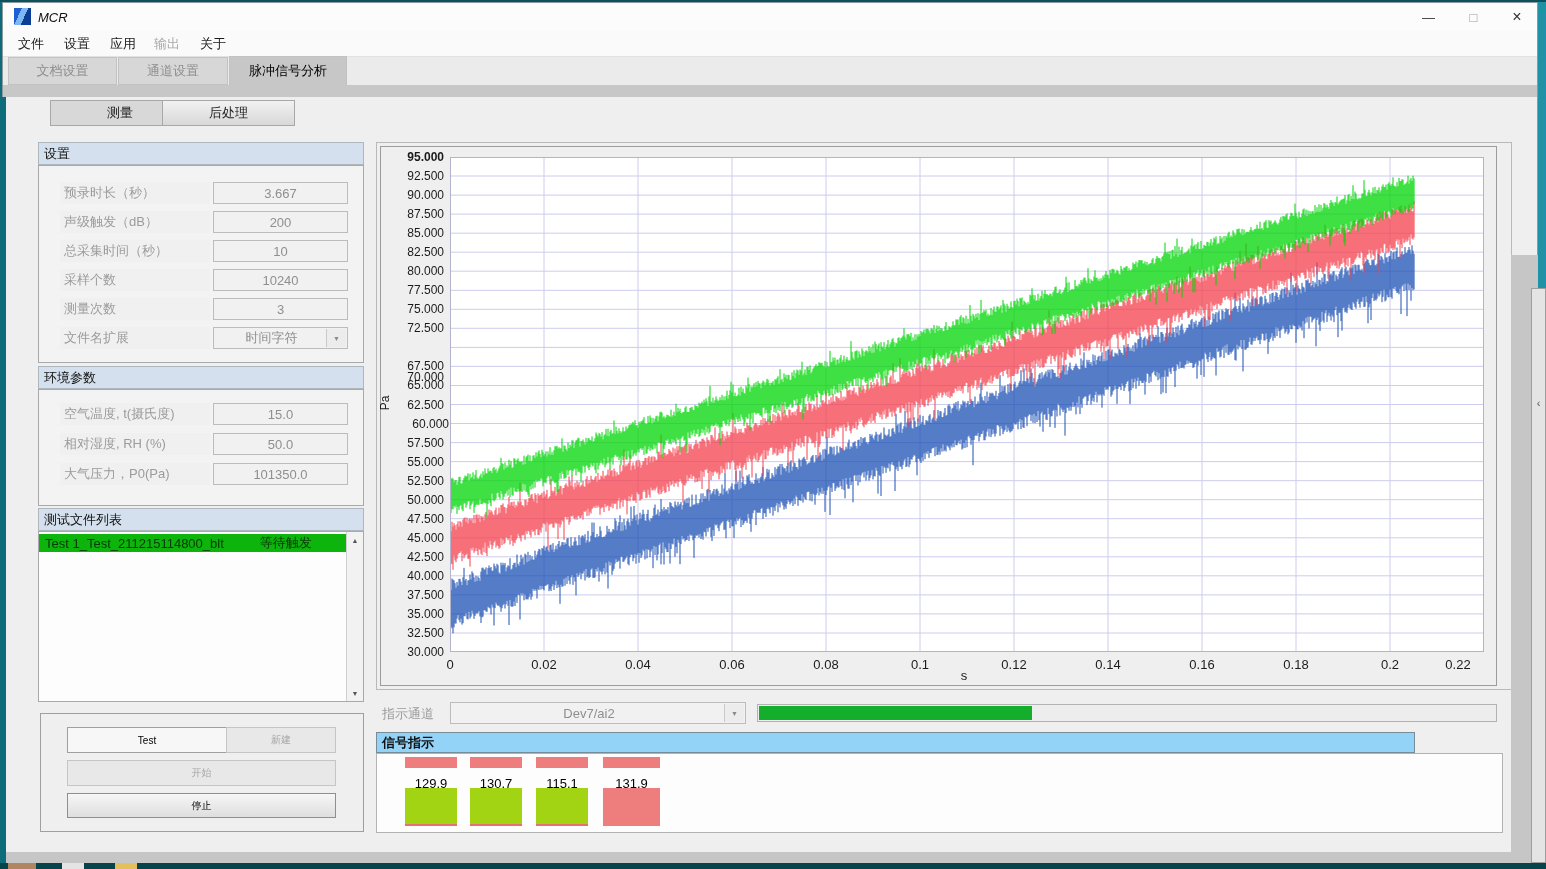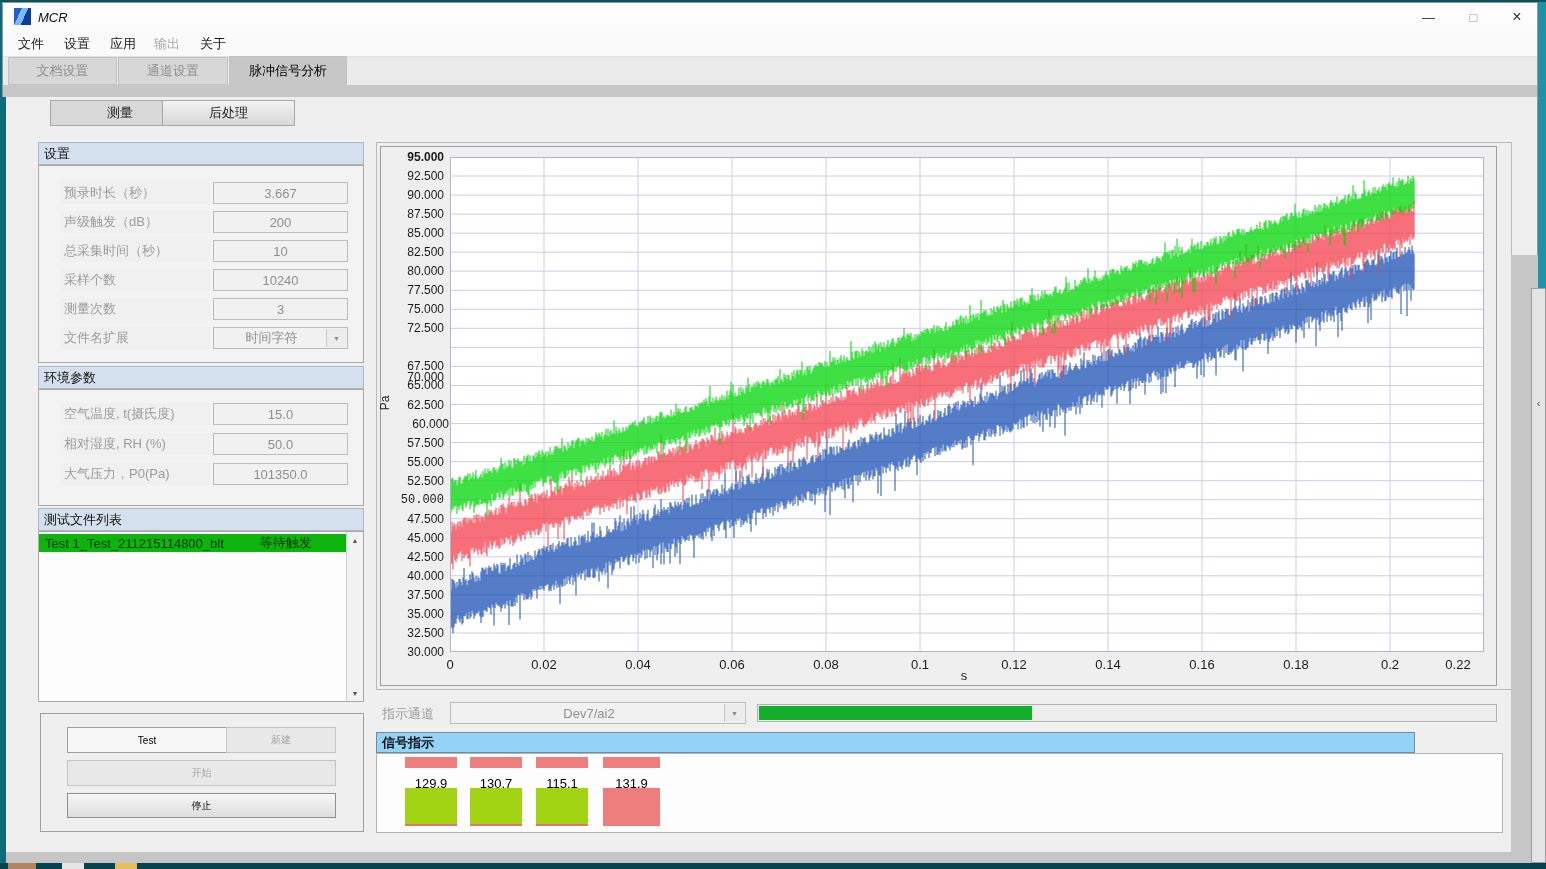--- a/index.html
+++ b/index.html
@@ -161,21 +161,21 @@
     <div class="ticklabel" style="left: 380px; width: 64px; text-align: right; top: 302px;">75.000</div>
     <div class="ticklabel" style="left: 380px; width: 64px; text-align: right; top: 321px;">72.500</div>
     <div class="ticklabel" style="left: 380px; width: 64px; text-align: right; top: 340px; margin-top: 30px;">70.000</div>
     <div class="ticklabel" style="left: 380px; width: 64px; text-align: right; top: 359px;">67.500</div>
     <div class="ticklabel" style="left: 380px; width: 64px; text-align: right; top: 378px;">65.000</div>
     <div class="ticklabel" style="left: 380px; width: 64px; text-align: right; top: 398px;">62.500</div>
     <div class="ticklabel" style="left: 385px; width: 64px; text-align: right; top: 417px;">60.000</div>
     <div class="ticklabel" style="left: 380px; width: 64px; text-align: right; top: 436px;">57.500</div>
     <div class="ticklabel" style="left: 380px; width: 64px; text-align: right; top: 455px;">55.000</div>
     <div class="ticklabel" style="left: 380px; width: 64px; text-align: right; top: 474px;">52.500</div>
-    <div class="ticklabel" style="left: 380px; width: 64px; text-align: right; top: 493px; font-family: Liberation Mono, monospace;">50.000</div>
+    <div class="ticklabel" style="left: 380px; width: 64px; text-align: right; top: 493px;">50.000</div>
     <div class="ticklabel" style="left: 380px; width: 64px; text-align: right; top: 512px;">47.500</div>
     <div class="ticklabel" style="left: 380px; width: 64px; text-align: right; top: 531px;">45.000</div>
     <div class="ticklabel" style="left: 380px; width: 64px; text-align: right; top: 550px;">42.500</div>
     <div class="ticklabel" style="left: 380px; width: 64px; text-align: right; top: 569px;">40.000</div>
     <div class="ticklabel" style="left: 380px; width: 64px; text-align: right; top: 588px;">37.500</div>
     <div class="ticklabel" style="left: 380px; width: 64px; text-align: right; top: 607px;">35.000</div>
     <div class="ticklabel" style="left: 380px; width: 64px; text-align: right; top: 626px;">32.500</div>
     <div class="ticklabel" style="left: 380px; width: 64px; text-align: right; top: 645px;">30.000</div>
     <div class="xticklabel" style="left: 418px; width: 64px; top: 657px;">0</div>
     <div class="xticklabel" style="left: 512px; width: 64px; top: 657px;">0.02</div>

